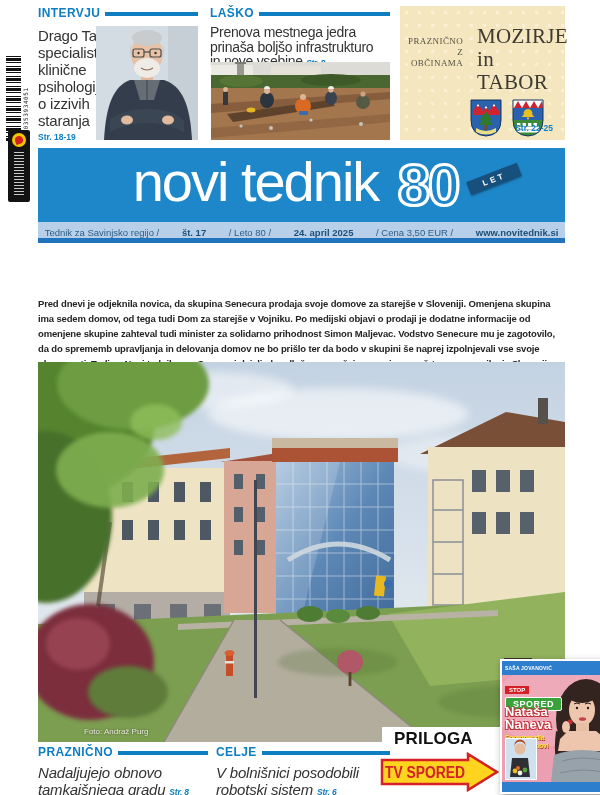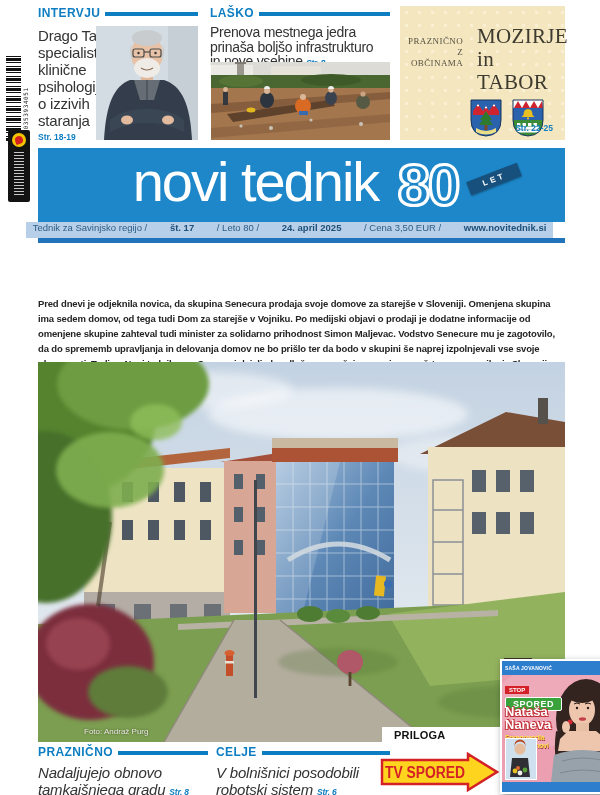--- a/index.html
+++ b/index.html
@@ -46,21 +46,21 @@
   .shields{display:flex;gap:10px;margin:5px 0 0 62px;}
   .t3 .pref{position:absolute;right:12px;bottom:7px;}
 
   
   .masthead{left:38px;top:148px;width:527px;height:74px;background:#1d87c9;
     display:flex;align-items:center;justify-content:center;}
   .mast-title{color:#fff;font-size:56px;letter-spacing:-2px;padding-bottom:8px;font-weight:400;}
   .ribbon{position:absolute;right:44px;top:24px;width:54px;height:14px;background:#17507c;color:#fff;
     font-size:8px;font-weight:bold;letter-spacing:3px;display:flex;align-items:center;justify-content:center;
     transform:rotate(-21deg);box-shadow:0 1px 2px rgba(0,0,0,.35);}
-  .infobar{left:26px;top:222px;width:527px;height:16px;background:#b7cfe8;display:flex;align-items:flex-start;
+  .infobar{left:38px;top:222px;width:527px;height:16px;background:#b7cfe8;display:flex;align-items:flex-end;
     justify-content:center;font-size:9.5px;color:#2c5d86;gap:20px;}
   .infobar span{white-space:pre;}
   .infobar .b{font-weight:bold;color:#1d4f79;}
   .darkstrip{left:38px;top:238px;width:527px;height:5px;background:#2173bb;}
 
   
   .headline{left:38px;top:248px;width:530px;font-size:35px;letter-spacing:-1px;color:#191919;white-space:nowrap;}
   .lead{left:38px;top:296px;width:527px;font-size:9.5px;line-height:15px;font-weight:bold;
     letter-spacing:-.15px;color:#242424;}
   .lead .pref{font-size:8px;}
@@ -69,21 +69,21 @@
   .photo{left:38px;top:362px;width:527px;height:380px;overflow:hidden;}
   .credit{position:absolute;left:6px;bottom:6px;font-size:8px;color:#efece4;text-shadow:0 0 2px rgba(0,0,0,.6);padding-left:40px;}
   .notch{position:absolute;right:0;bottom:0;width:183px;height:15px;background:#fff;}
 
   
   .bt1{left:38px;top:745px;width:170px;}
   .bt2{left:216px;top:745px;width:174px;}
   .bt1 .tbody,.bt2 .tbody{margin-top:5px;font-style:italic;}
 
   
-  .priloga{left:394px;top:729px;font-size:11px;font-weight:bold;color:#111;letter-spacing:.2px;}
+  .priloga{left:394px;top:729px;font-size:17px;font-weight:bold;color:#111;letter-spacing:.2px;}
   .tvbadge{left:380px;top:751px;}
   .cover{left:468px;top:659px;width:128px;height:135px;background:#fff;padding:2px;box-sizing:border-box;
     box-shadow:2px 3px 7px rgba(0,0,0,.45);margin-left:32px;}
   .cover-in{position:relative;width:124px;height:131px;background:#eb9fb0;overflow:hidden;}
   .cv-top{position:absolute;top:0;left:0;right:0;height:14px;background:#2e7ece;display:flex;align-items:center;}
   .cv-top .cvt{font-size:5px;font-weight:bold;color:#fff;margin-left:3px;letter-spacing:.2px;}
   .cv-top .cvhead{position:absolute;right:2px;top:1px;width:11px;height:12px;border-radius:50%;
      background:#f0c8a0;border:1px solid #49a04a;box-sizing:border-box;}
   .cv-logo{position:absolute;left:3px;top:17px;}
   .cv-stop{display:inline-block;background:#d42027;color:#fff;font-size:6px;font-weight:bold;padding:1px 4px;}

